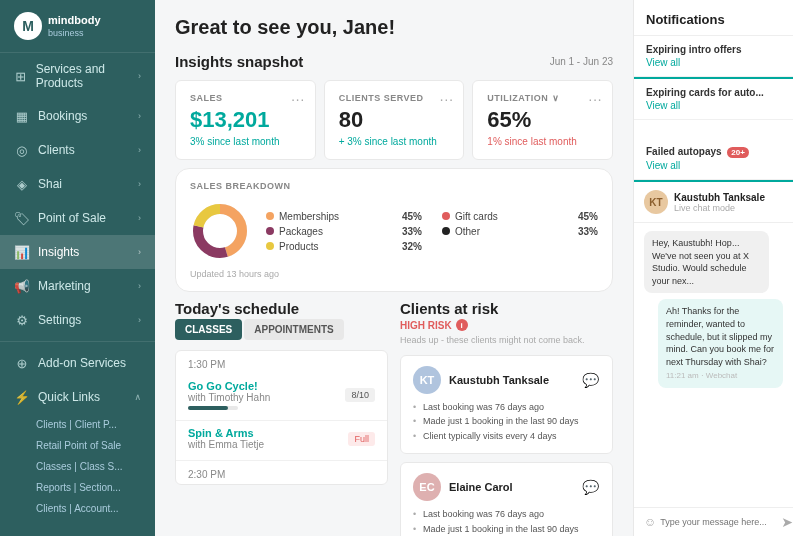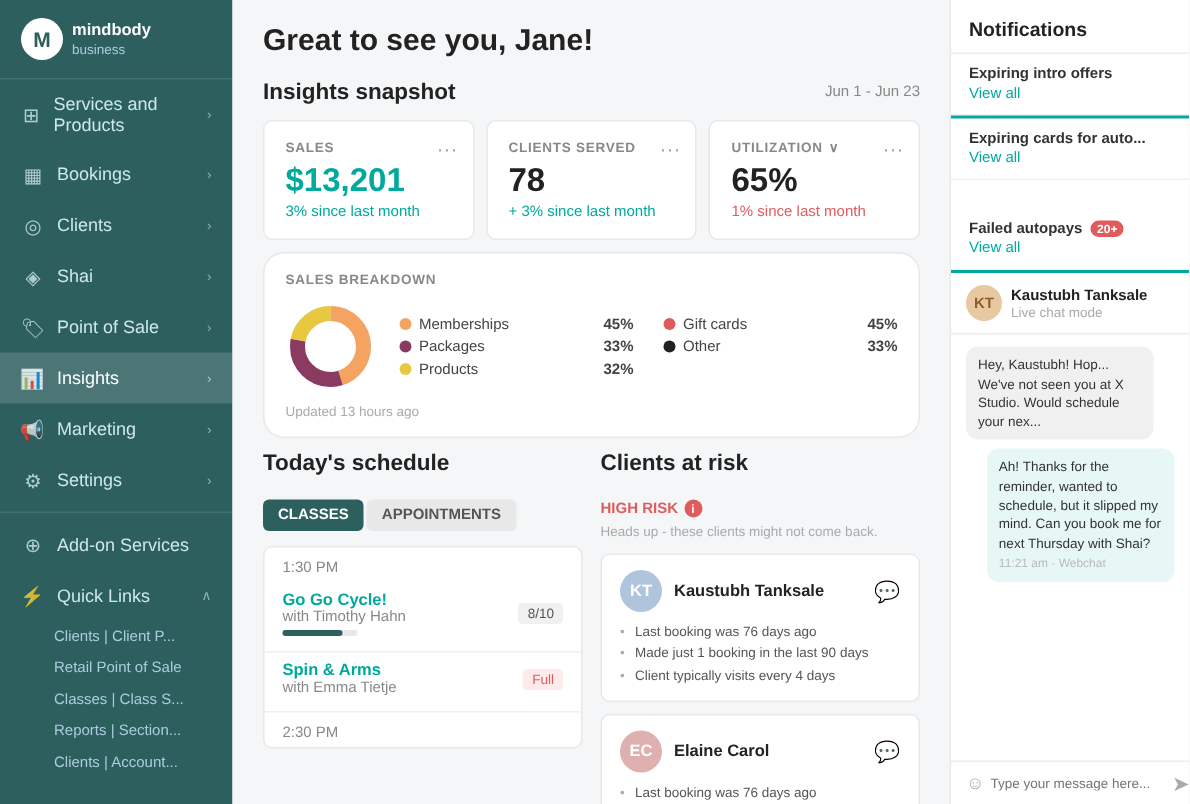--- a/index.html
+++ b/index.html
@@ -48,21 +48,21 @@
     .breakdown-legend { display: grid; grid-template-columns: 1fr 1fr; gap: 4px 20px; flex: 1; }
     .legend-item { display: flex; align-items: center; gap: 5px; font-size: 10px; color: #444; }
     .legend-dot { width: 8px; height: 8px; border-radius: 50%; flex-shrink: 0; }
     .legend-pct { margin-left: auto; font-size: 10px; color: #444; font-weight: 600; }
     .breakdown-updated { font-size: 9px; color: #aaa; margin-top: 8px; }
 
     
     .bottom-row { display: flex; gap: 12px; }
     .schedule-section { flex: 1; }
     .risk-section { flex: 1; }
-    .section-title { font-size: 15px; font-weight: 600; color: #222; margin-bottom: 16px; }
+    .section-title { font-size: 15px; font-weight: 600; color: #222; margin-bottom: 2px; }
     .tabs-row { display: flex; gap: 2px; margin-bottom: 10px; }
     .tab { padding: 5px 10px; border-radius: 4px; font-size: 10px; font-weight: 600; cursor: pointer; background: #e8e8e8; color: #555; }
     .tab.active { background: #2d5f5f; color: #fff; }
     .schedule-card { background: #fff; border-radius: 6px; border: 1px solid #e8e8e8; overflow: hidden; }
     .schedule-time { font-size: 10px; color: #888; padding: 8px 12px 4px; }
     .schedule-item { padding: 6px 12px 10px; border-bottom: 1px solid #f0f0f0; display: flex; align-items: center; justify-content: space-between; }
     .schedule-item-info .class-name { font-size: 11px; font-weight: 600; color: #00a99d; }
     .schedule-item-info .instructor { font-size: 10px; color: #888; }
     .schedule-badge { font-size: 9px; color: #555; background: #f0f0f0; padding: 2px 6px; border-radius: 3px; }
     .schedule-badge.full { background: #fdeaea; color: #e05c5c; }
@@ -210,21 +210,21 @@
         </div>
         <div class="metric-dots">···</div>
         <div class="metric-value">$13,201</div>
         <div class="metric-change positive">3% since last month</div>
       </div>
       <div class="metric-card">
         <div class="metric-label">
           <span>CLIENTS SERVED</span>
         </div>
         <div class="metric-dots">···</div>
-        <div class="metric-value dark">78</div>
+        <div class="metric-value dark">80</div>
         <div class="metric-change positive">+ 3% since last month</div>
       </div>
       <div class="metric-card">
         <div class="metric-label">
           <span>UTILIZATION</span>
           <span style="font-size:9px">∨</span>
         </div>
         <div class="metric-dots">···</div>
         <div class="metric-value dark">65%</div>
         <div class="metric-change negative">1% since last month</div>

